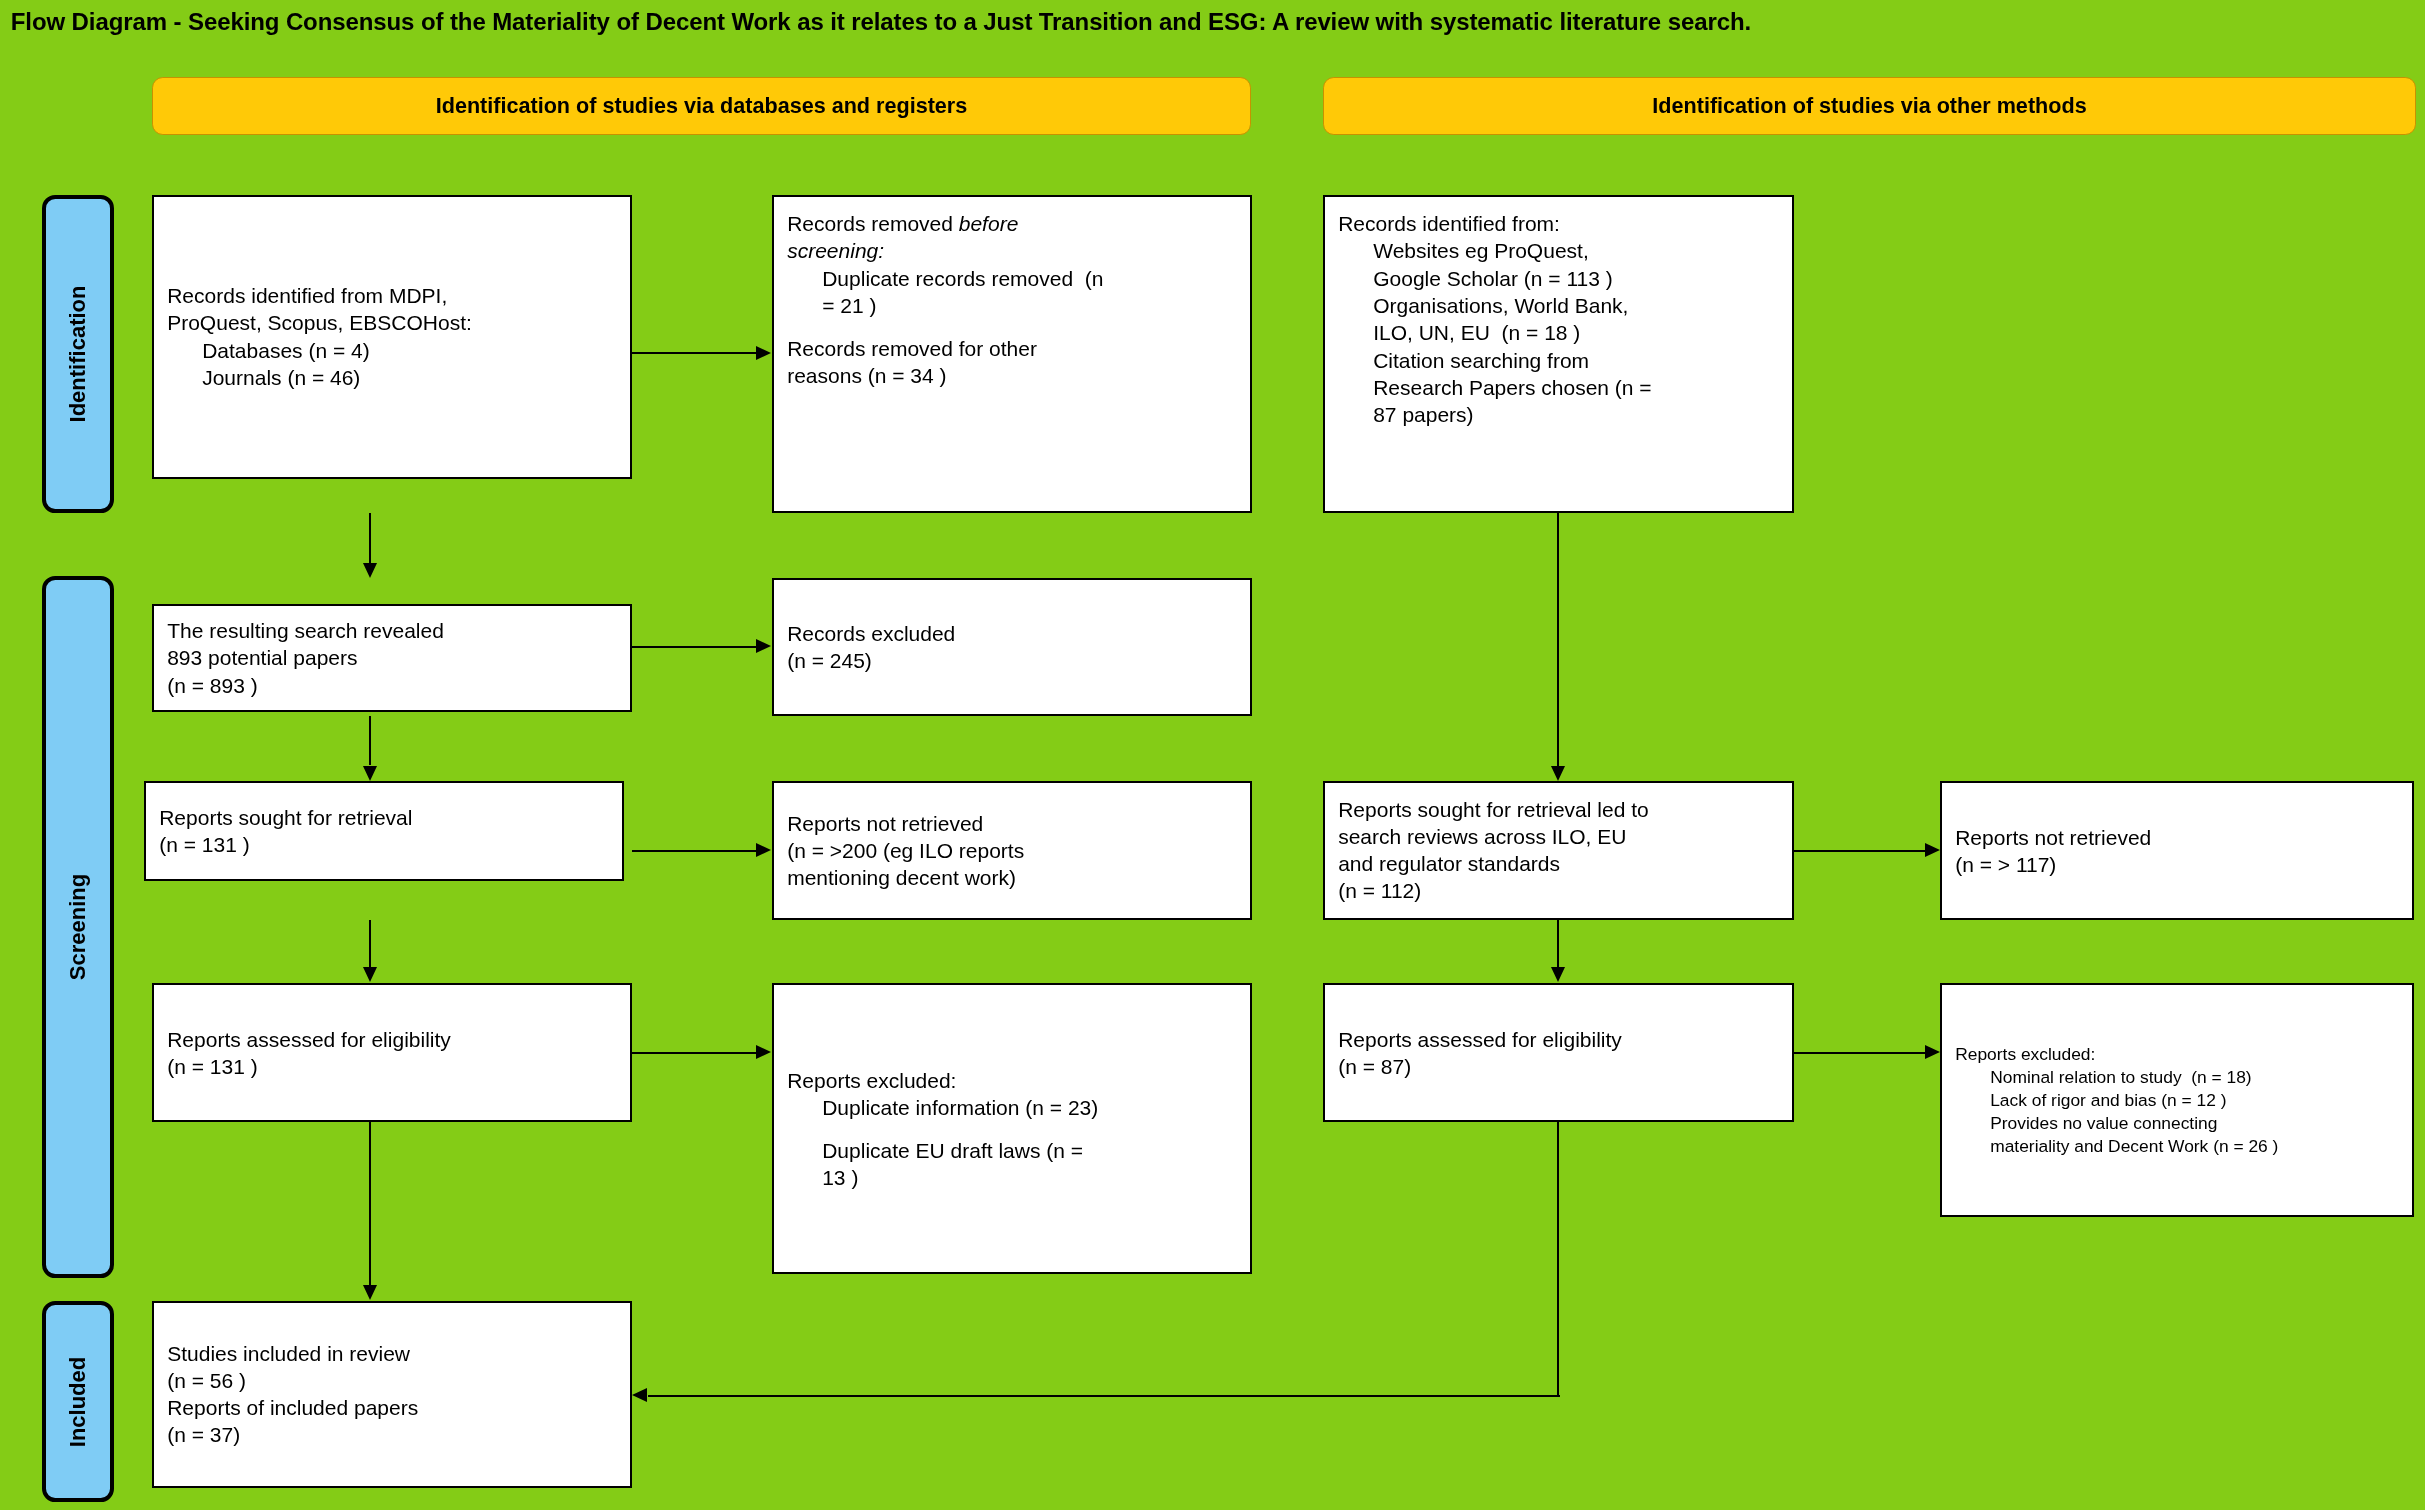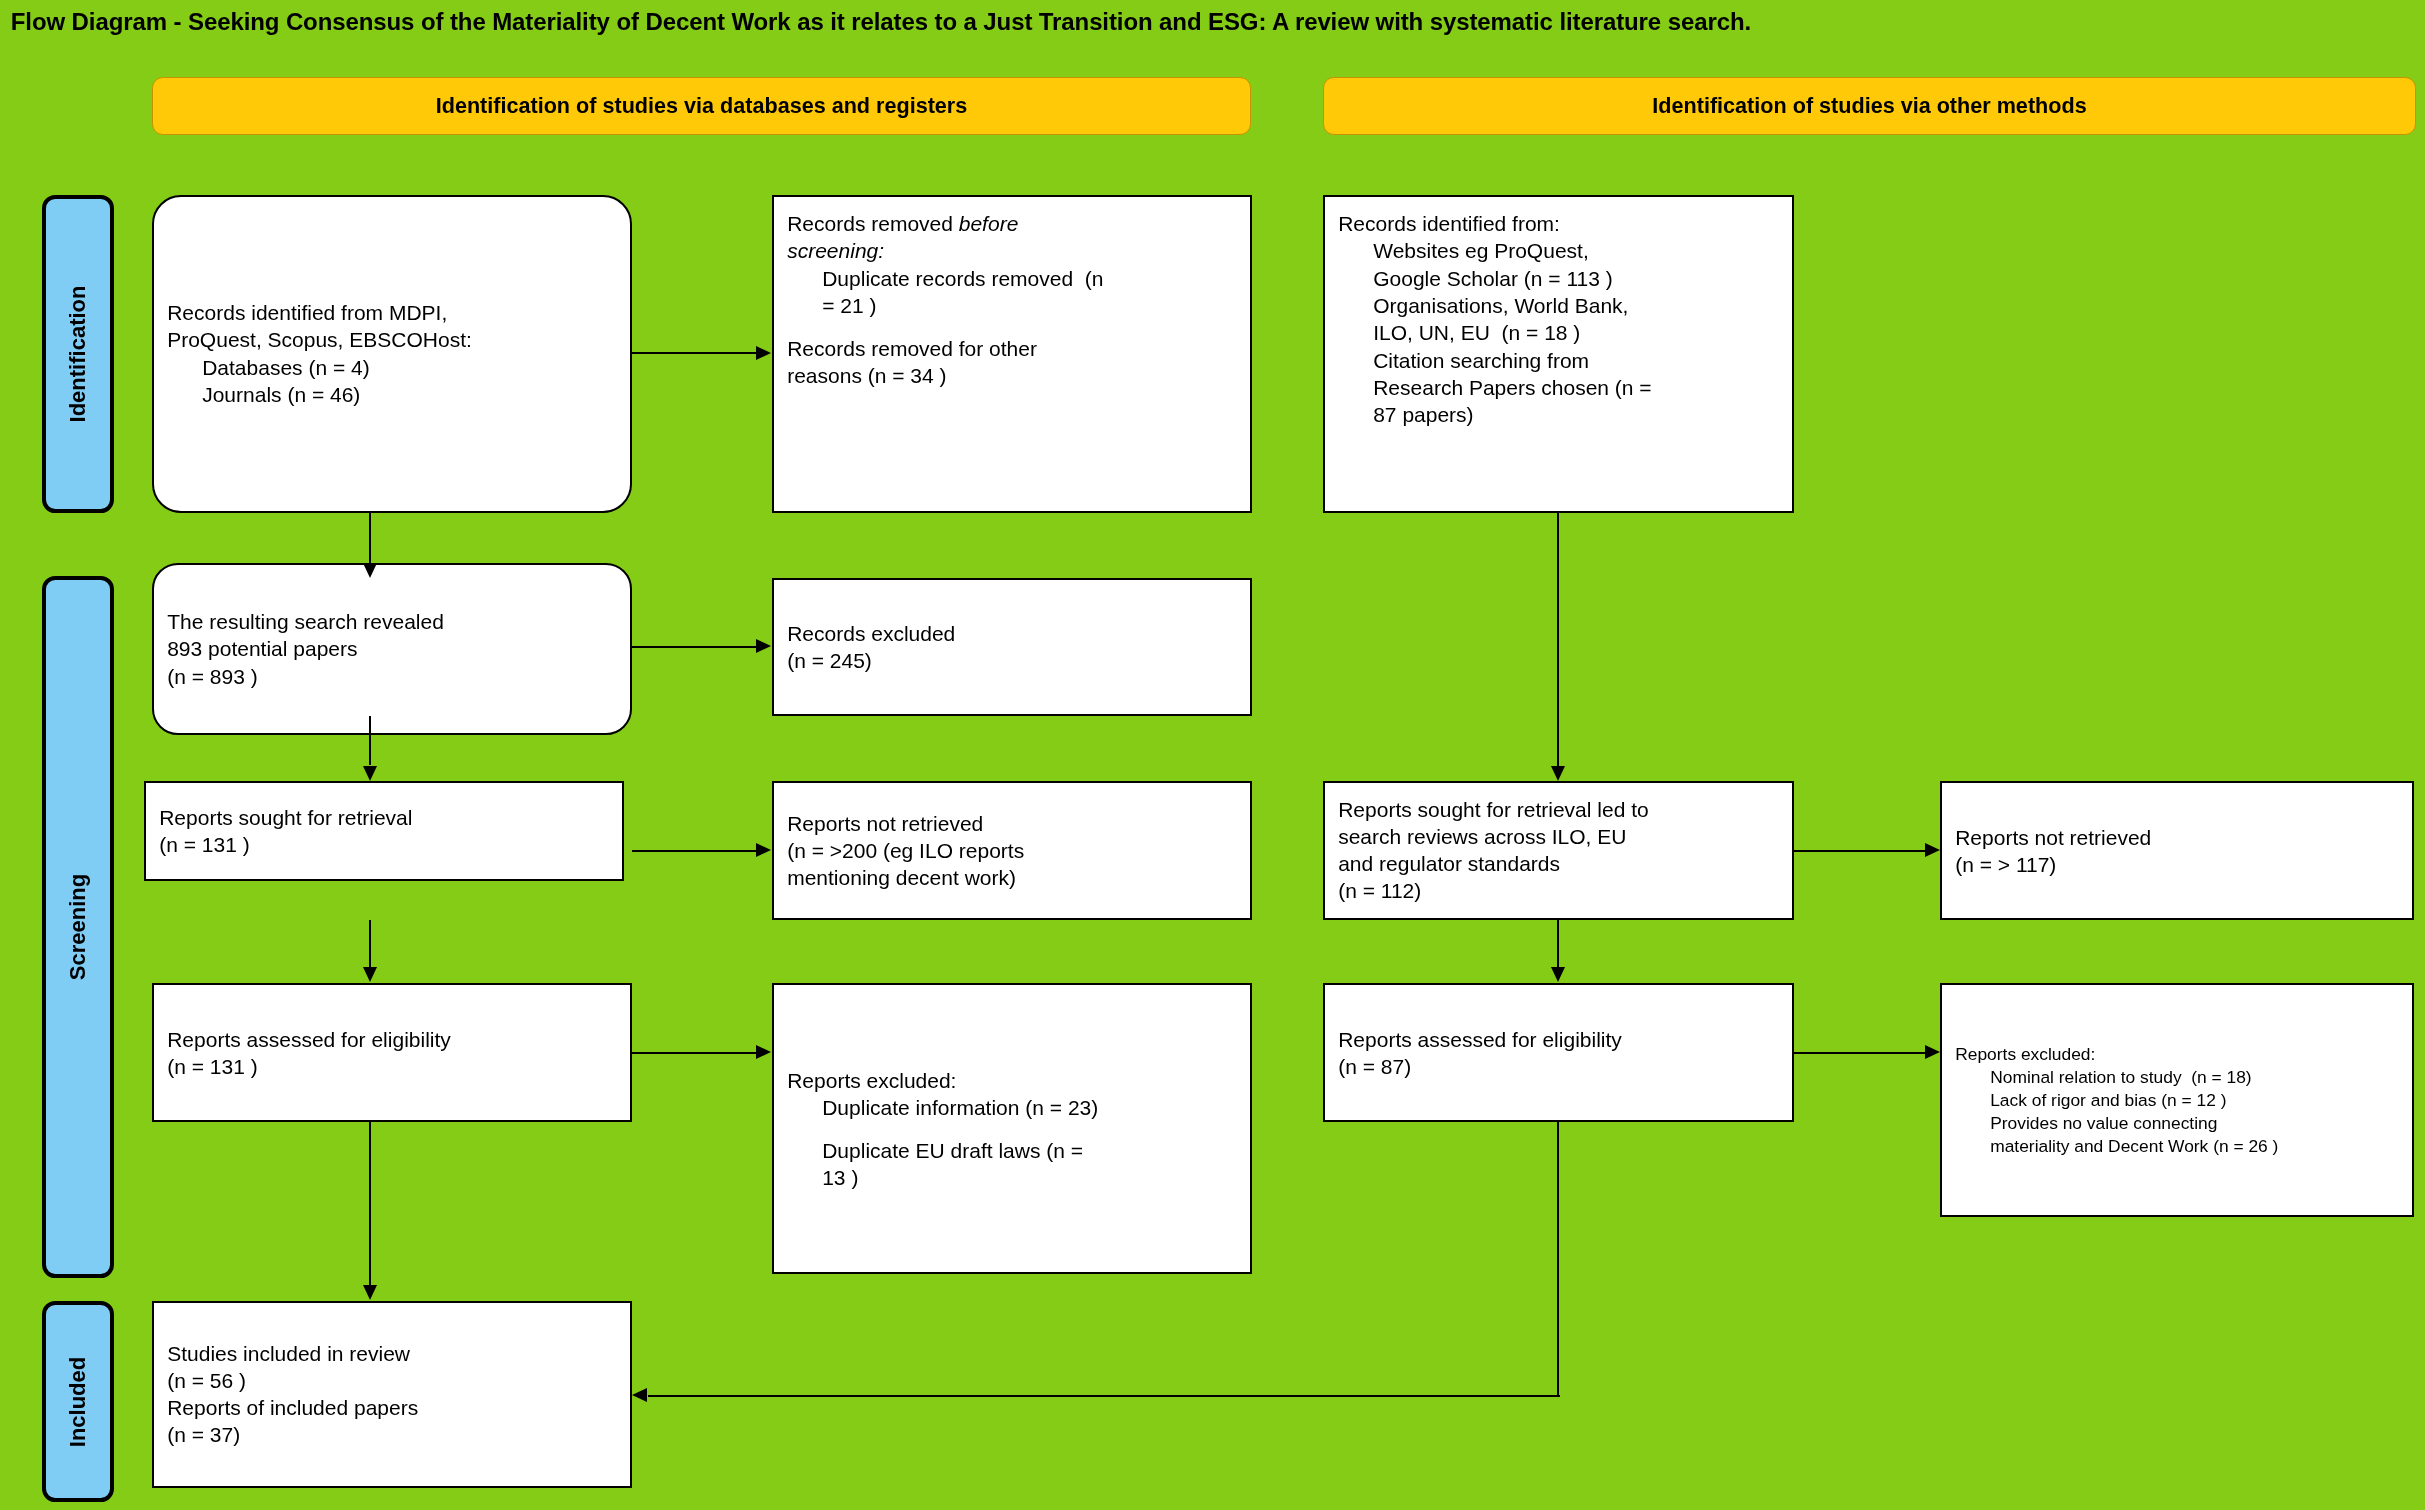--- a/index.html
+++ b/index.html
@@ -157,33 +157,33 @@
   </div>
 
   <div class="stage-tab" style="left:42px; top:576px; width:72px; height:702px;">
     <span class="stage-label">Screening</span>
   </div>
 
   <div class="stage-tab" style="left:42px; top:1301px; width:72px; height:201px;">
     <span class="stage-label">Included</span>
   </div>
 
-  <div class="fbox v-center" style="left:152px; top:195px; width:480px; height:318px;border-radius:29px;">
+  <div class="fbox v-center" style="left:152px; top:195px; width:480px; height:284px;">
     <div class="fbox-text"><span>Records identified from MDPI,</span><br><span>ProQuest, Scopus, EBSCOHost:</span><br><span class="indent">Databases (n = 4)</span><span class="indent">Journals (n = 46)</span></div>
   </div>
 
   <div class="fbox v-top" style="left:772px; top:195px; width:480px; height:318px;">
     <div class="fbox-text"><span class="ital-wrap">Records removed <span class="ital">before<br>screening</span><span class="ital">:</span></span><span class="indent">Duplicate records removed  (n</span><span class="indent">= 21 )</span><span class="gap"></span><span>Records removed for other</span><br><span>reasons (n = 34 )</span></div>
   </div>
 
   <div class="fbox v-top" style="left:1323px; top:195px; width:471px; height:318px;">
     <div class="fbox-text"><span>Records identified from:</span><span class="indent">Websites eg ProQuest,</span><span class="indent">Google Scholar (n = 113 )</span><span class="indent">Organisations, World Bank,</span><span class="indent">ILO, UN, EU  (n = 18 )</span><span class="indent">Citation searching from</span><span class="indent">Research Papers chosen (n =</span><span class="indent">87 papers)</span></div>
   </div>
 
-  <div class="fbox v-center" style="left:152px; top:563px; width:480px; height:172px;border-radius:26px;">
+  <div class="fbox v-center" style="left:152px; top:604px; width:480px; height:108px;">
     <div class="fbox-text"><span>The resulting search revealed</span><br><span>893 potential papers</span><br><span>(n = 893 )</span></div>
   </div>
 
   <div class="fbox v-center" style="left:772px; top:578px; width:480px; height:138px;">
     <div class="fbox-text"><span>Records excluded</span><br><span>(n = 245)</span></div>
   </div>
 
   <div class="fbox v-center" style="left:144px; top:781px; width:480px; height:100px;">
     <div class="fbox-text"><span>Reports sought for retrieval</span><br><span>(n = 131 )</span></div>
   </div>

